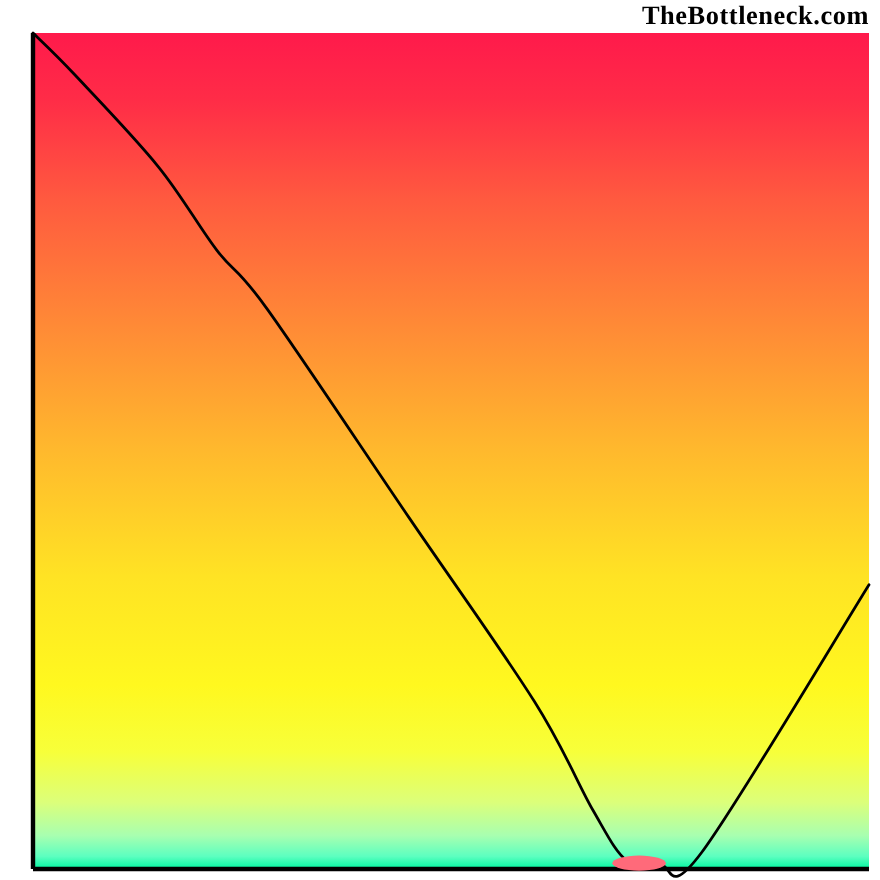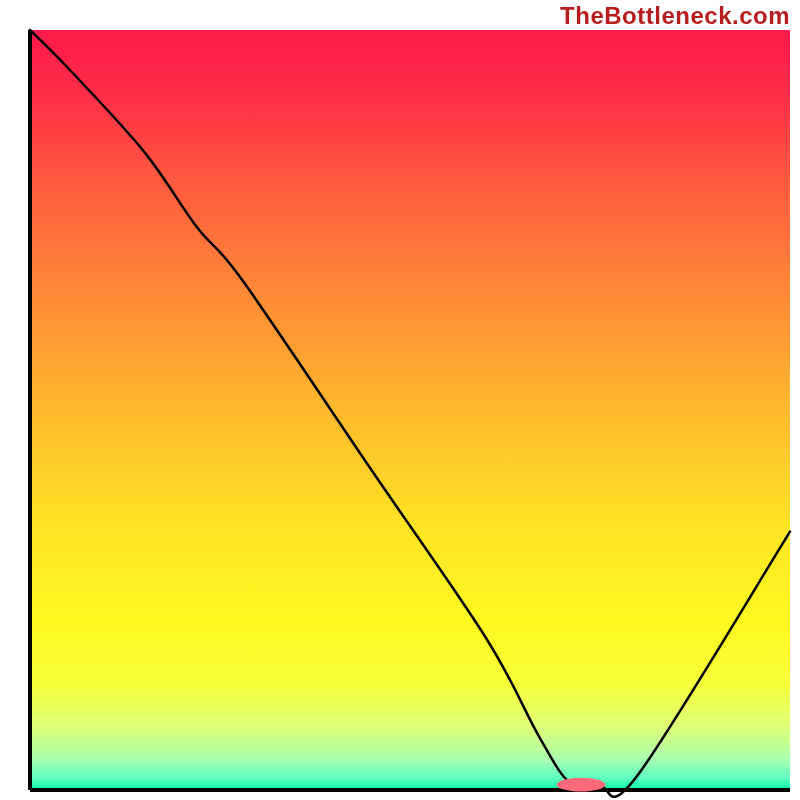--- a/index.html
+++ b/index.html
@@ -14,23 +14,24 @@
     position: relative;
     width: 800px;
     height: 800px;
   }
   .watermark {
     position: absolute;
     top: 2px;
     right: 10px;
     font-size: 24px;
     font-weight: bold;
-    color: #b91c1c;
+    color: #000000;
     letter-spacing: 0.5px;
     z-index: 10;
+    font-family: Liberation Serif, serif;
   }
   svg.chart {
     position: absolute;
     top: 0;
     left: 0;
     width: 800px;
     height: 800px;
   }
 </style>
 </head>

